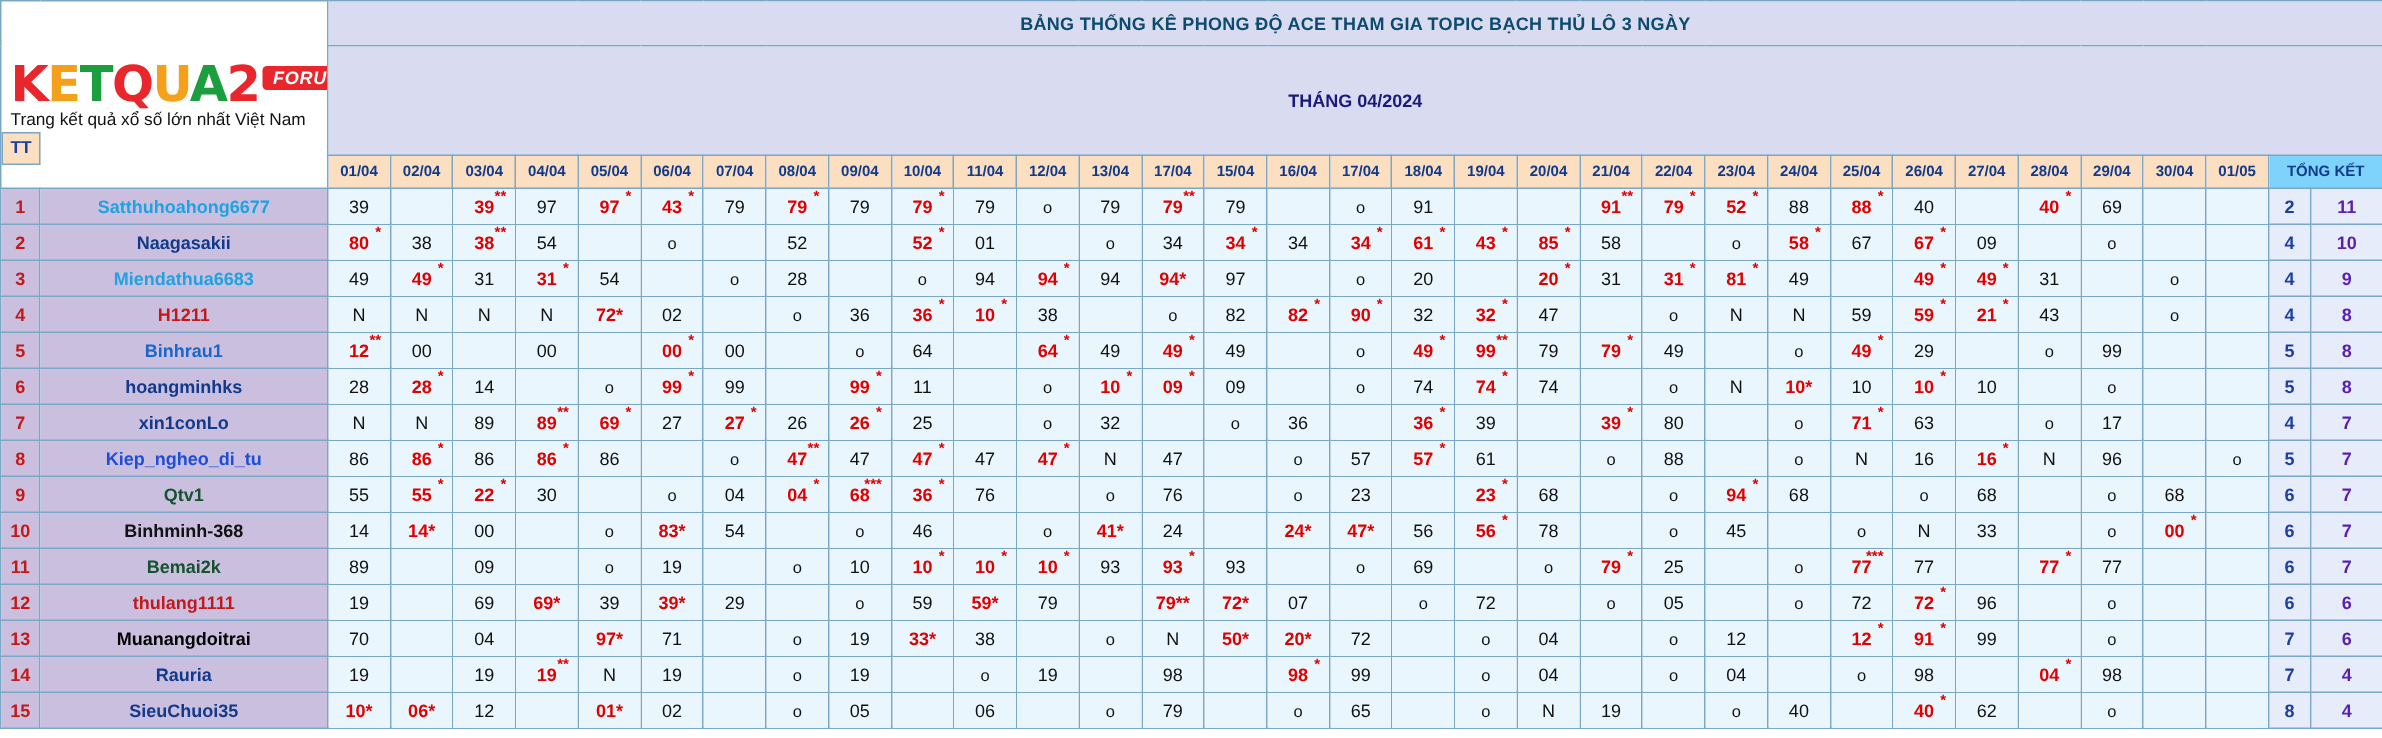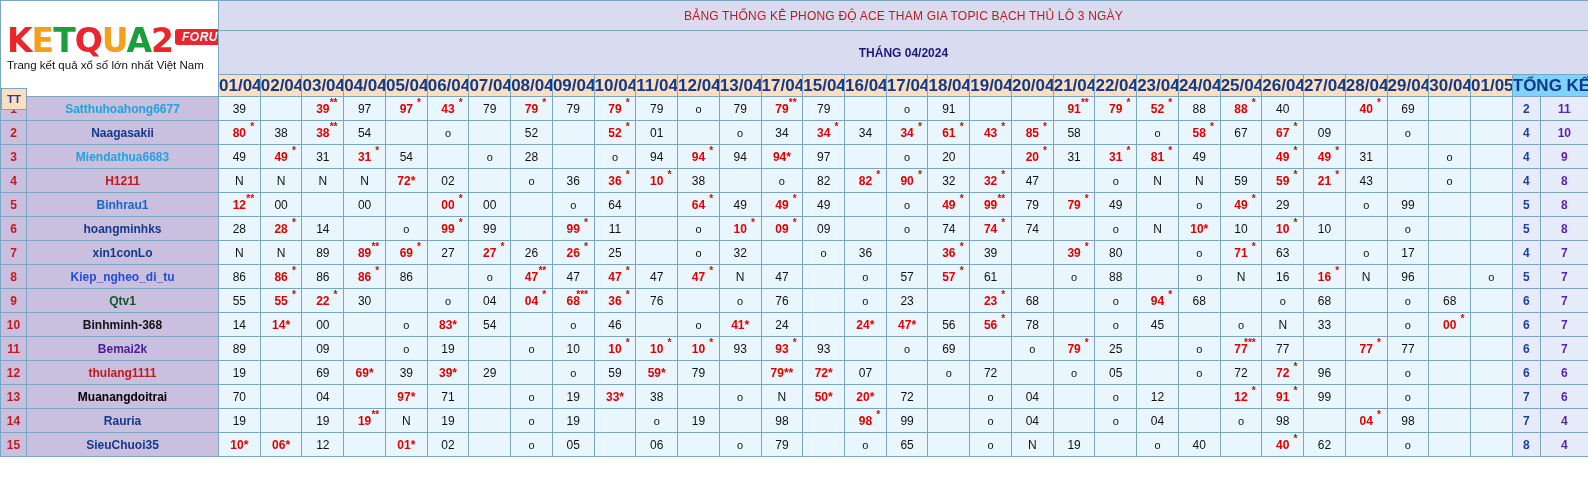--- a/index.html
+++ b/index.html
@@ -71,40 +71,40 @@
   }
   .logo-sub {
     font-size: 11.5px;
     color: #111111;
     margin-top: 3px;
     font-family: "Liberation Sans", sans-serif;
   }
 
   .banner-cell {
     background: #d9dcf0;
-    color: #b91c1c;
-    font-weight: normal;
+    color: #0c4a6e;
+    font-weight: bold;
     font-size: 13.5px;
     height: 30px;
     letter-spacing: 0.2px;
   }
   .month-cell {
     background: #d9dcf0;
     color: #1a1a7a;
     font-weight: bold;
     font-size: 25px;
-    height: 44px;
+    height: 73px;
   }
 
   
   tr.colhead td {
     background: #fbdfc0;
     color: #123a8a;
     font-weight: bold;
-    font-size: 17px;
+    font-size: 10px;
     height: 22px;
   }
   tr.colhead td.total {
     background: #7dd3fc;
     color: #123a8a;
   }
 
   
   td.idx {
     width: 26px;
@@ -603,21 +603,21 @@
           <td class="day"><span class="v blk">33</span></td>
           <td class="day"></td>
           <td class="day"><span class="v o">o</span></td>
           <td class="day"><span class="v red">00<span class="sup">*</span></span></td>
           <td class="day"></td>
           <td class="tot">6</td>
           <td class="tot2">7</td>
         </tr>
         <tr>
           <td class="idx">11</td>
-          <td class="nick" style="color:#4c1d95">Bemai2k</td>
+          <td class="nick" style="color:#14532d">Bemai2k</td>
           <td class="day"><span class="v blk">89</span></td>
           <td class="day"></td>
           <td class="day"><span class="v blk">09</span></td>
           <td class="day"></td>
           <td class="day"><span class="v o">o</span></td>
           <td class="day"><span class="v blk">19</span></td>
           <td class="day"></td>
           <td class="day"><span class="v o">o</span></td>
           <td class="day"><span class="v blk">10</span></td>
           <td class="day"><span class="v red">10<span class="sup">*</span></span></td>

